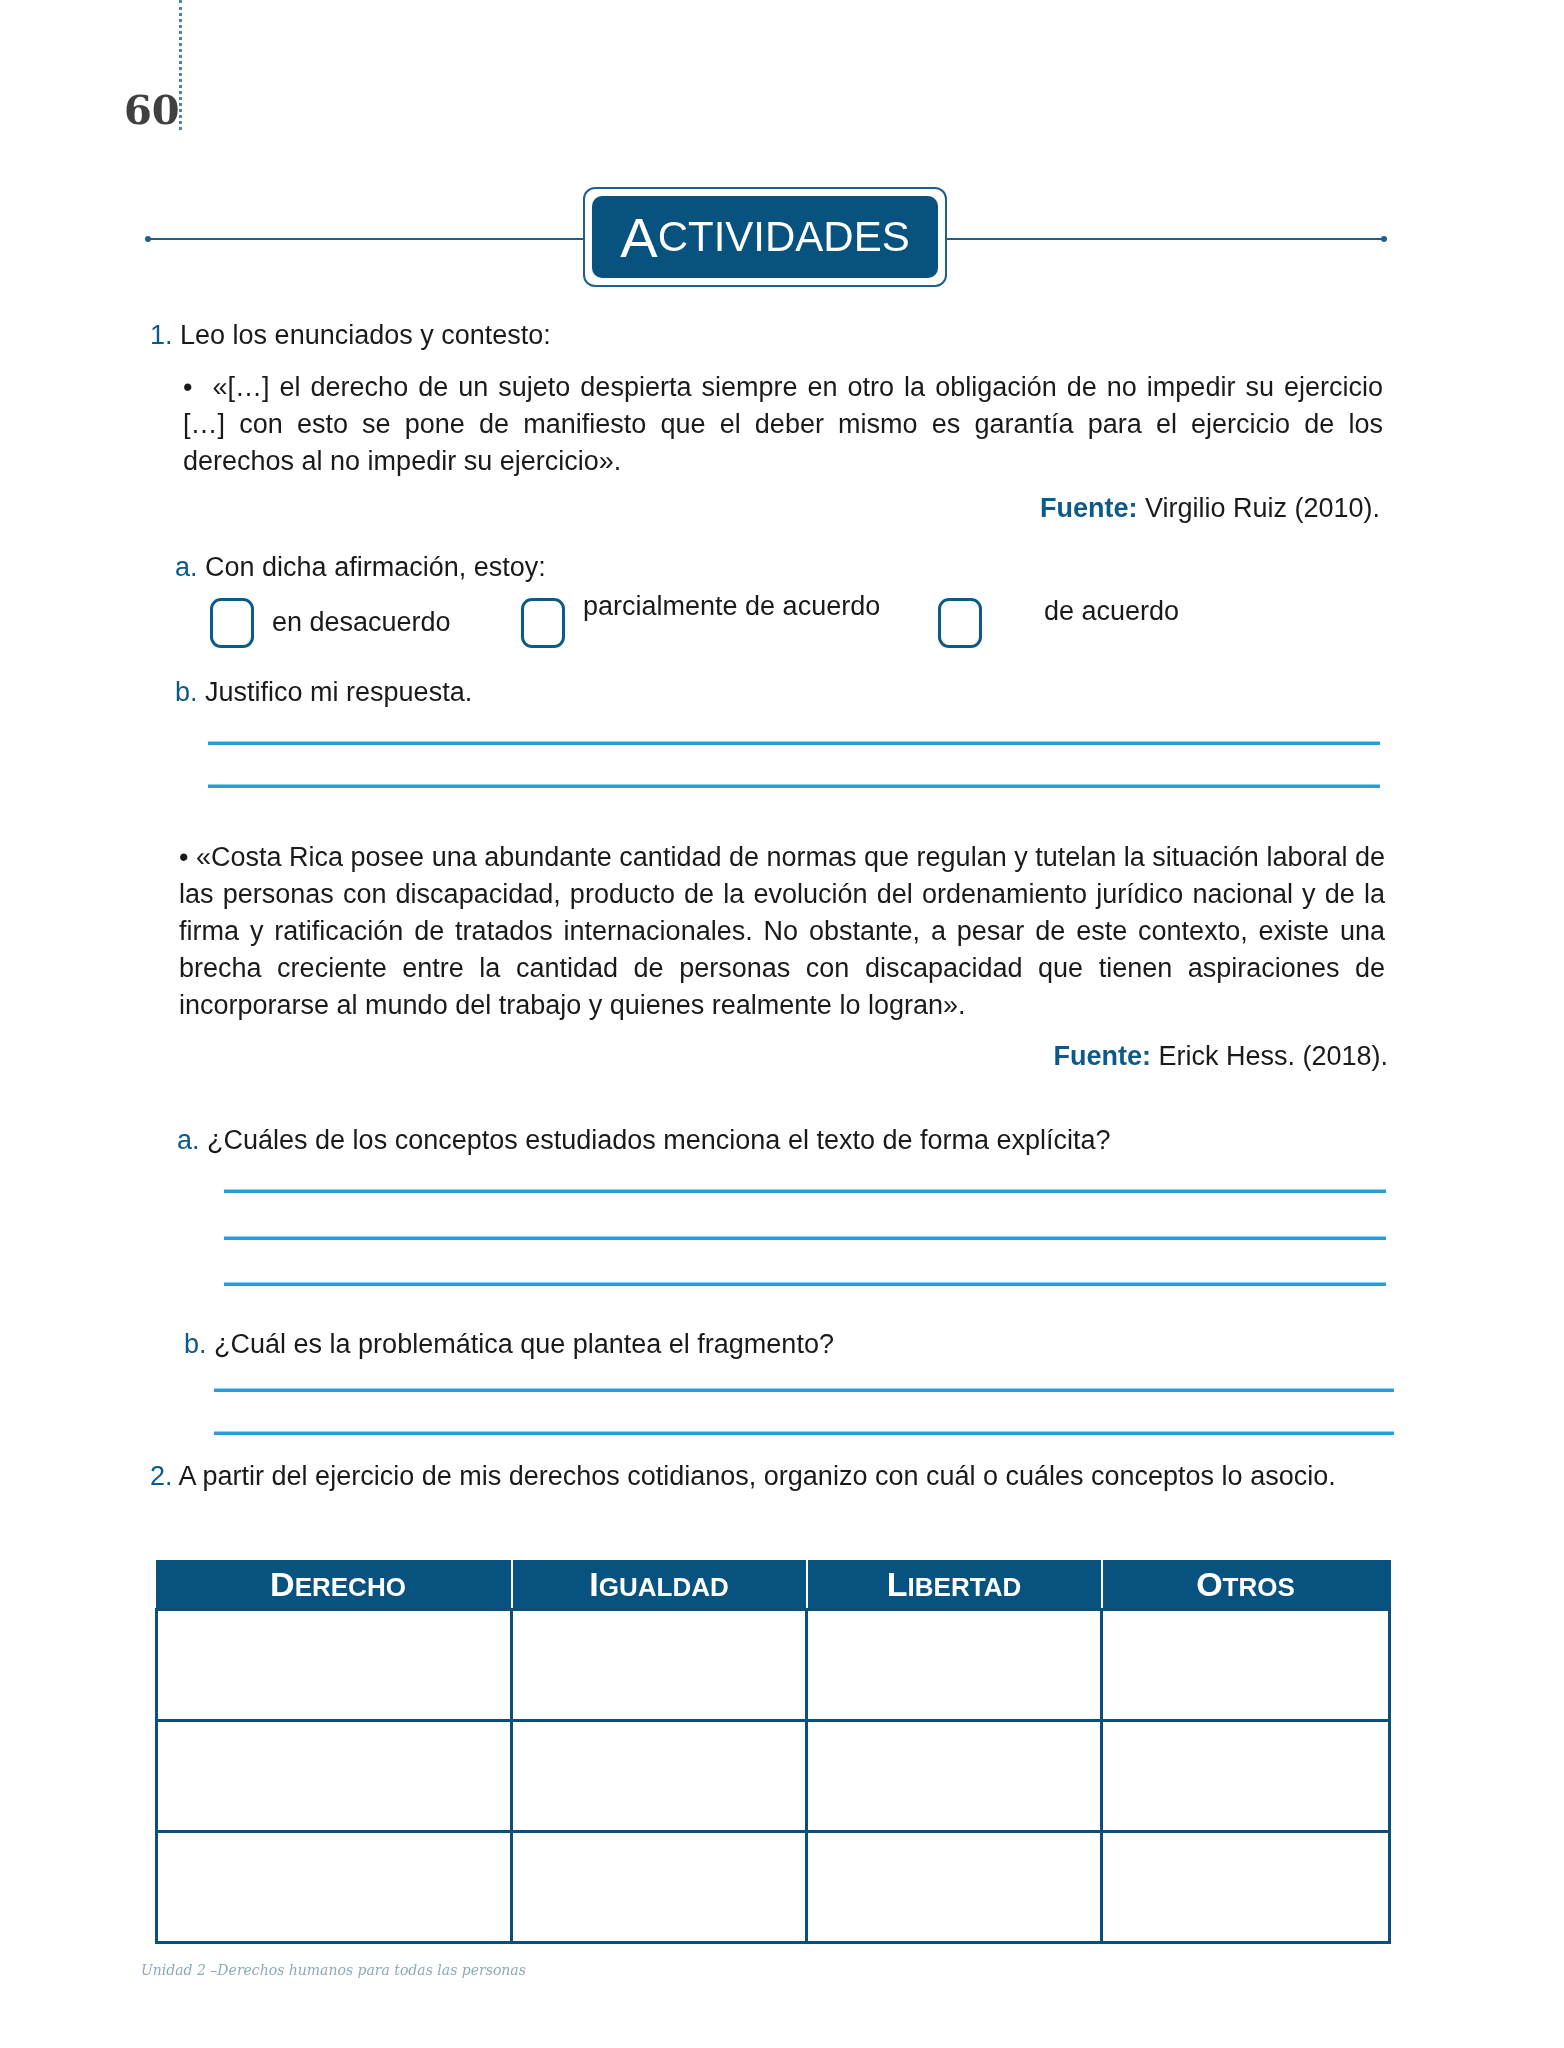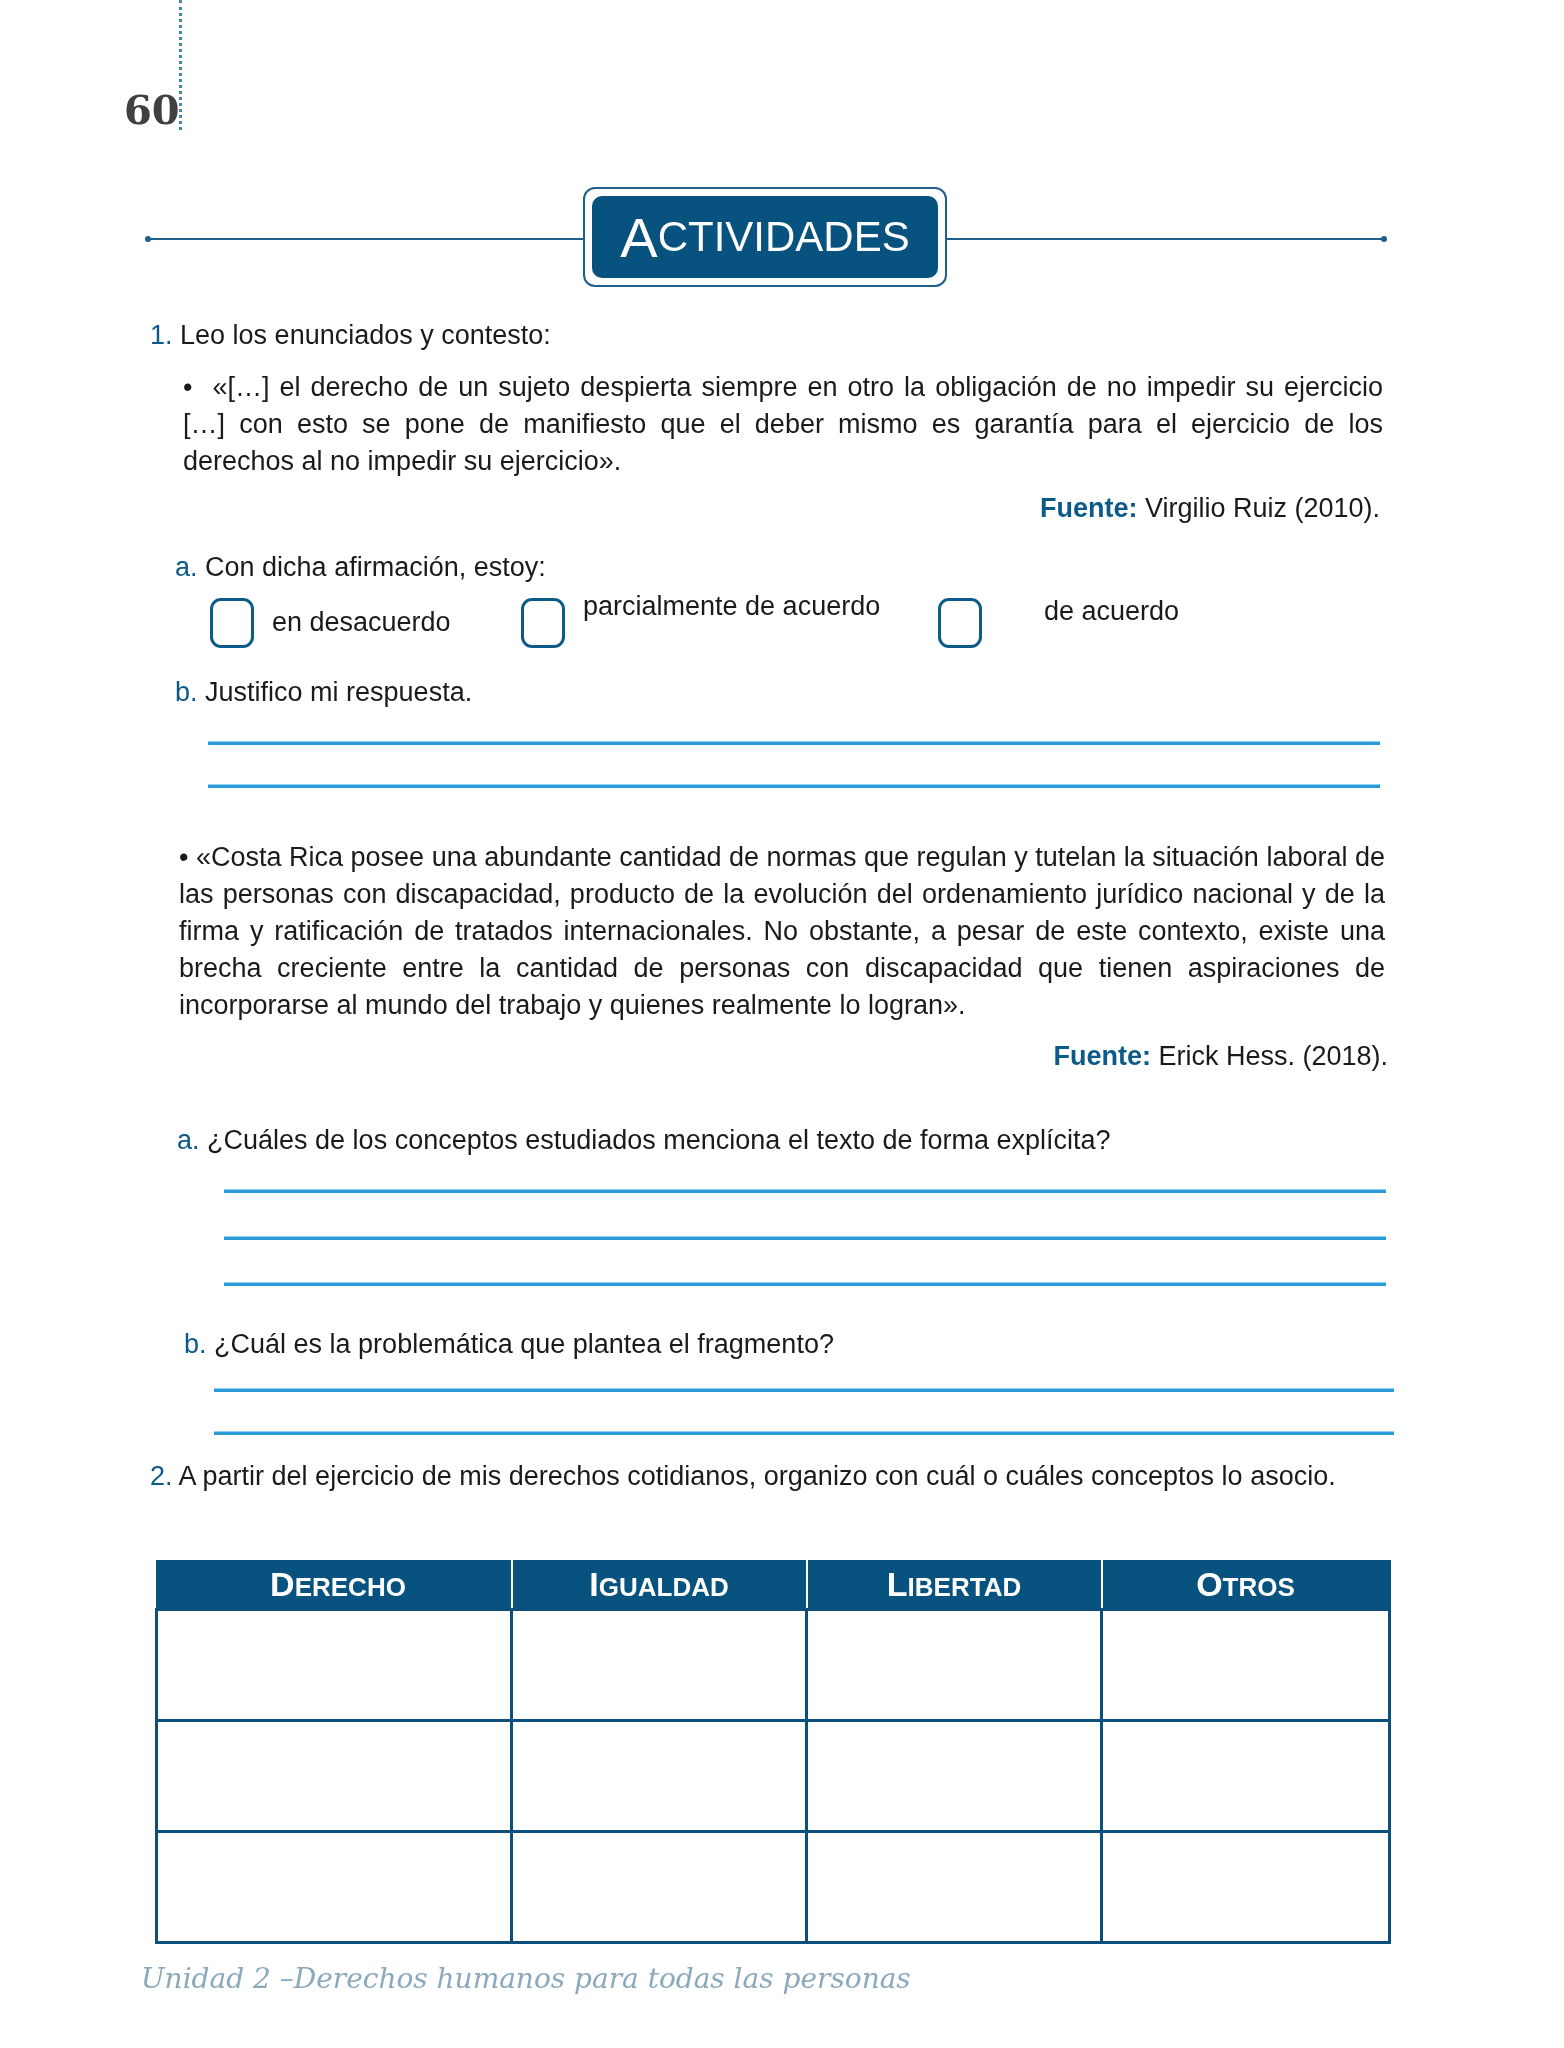--- a/index.html
+++ b/index.html
@@ -24,21 +24,21 @@
   .source .lbl { color: #0b5a8a; font-weight: bold; }
   .checkbox { width: 44px; height: 50px; border: 3px solid #0b5a8a; border-radius: 11px; box-sizing: border-box; background: #fff; cursor: pointer; }
   .answer-line { height: 3px; background: #2a9ad8; border-top: 1px solid #8fd0f3; }
   table.grid { position: absolute; left: 155px; top: 1560px; width: 1236px; border-collapse: collapse; }
   table.grid th { background: #07527f; color: #fff; font-size: 34px; font-weight: bold; height: 48px;
                   border-left: 2px solid #8b5cf6; border-right: 2px solid #ffffff; padding: 0; }
   table.grid th:first-child { border-left: 2px solid #07527f; padding-left: 8px; }
   table.grid th:last-child { border-right: 2px solid #07527f; }
   table.grid th .sc { font-size: 26px; }
   table.grid td { border: 3px solid #0b4f7d; height: 108px; padding: 0; }
-  .footer { left: 141px; top: 1962px; font-family: "DejaVu Serif", serif; font-style: italic; font-size: 28px; color: #8aa9bd; }
+  .footer { left: 141px; top: 1962px; font-family: "DejaVu Serif", serif; font-style: italic; font-size: 14px; color: #8aa9bd; }
 </style>
 </head>
 <body>
 
 <div class="abs dotted-rule"></div>
 <div class="abs page-number">60</div>
 
 <div class="abs divider"></div>
 <div class="abs divider-dot" style="left:145px"></div>
 <div class="abs divider-dot" style="left:1381px"></div>

